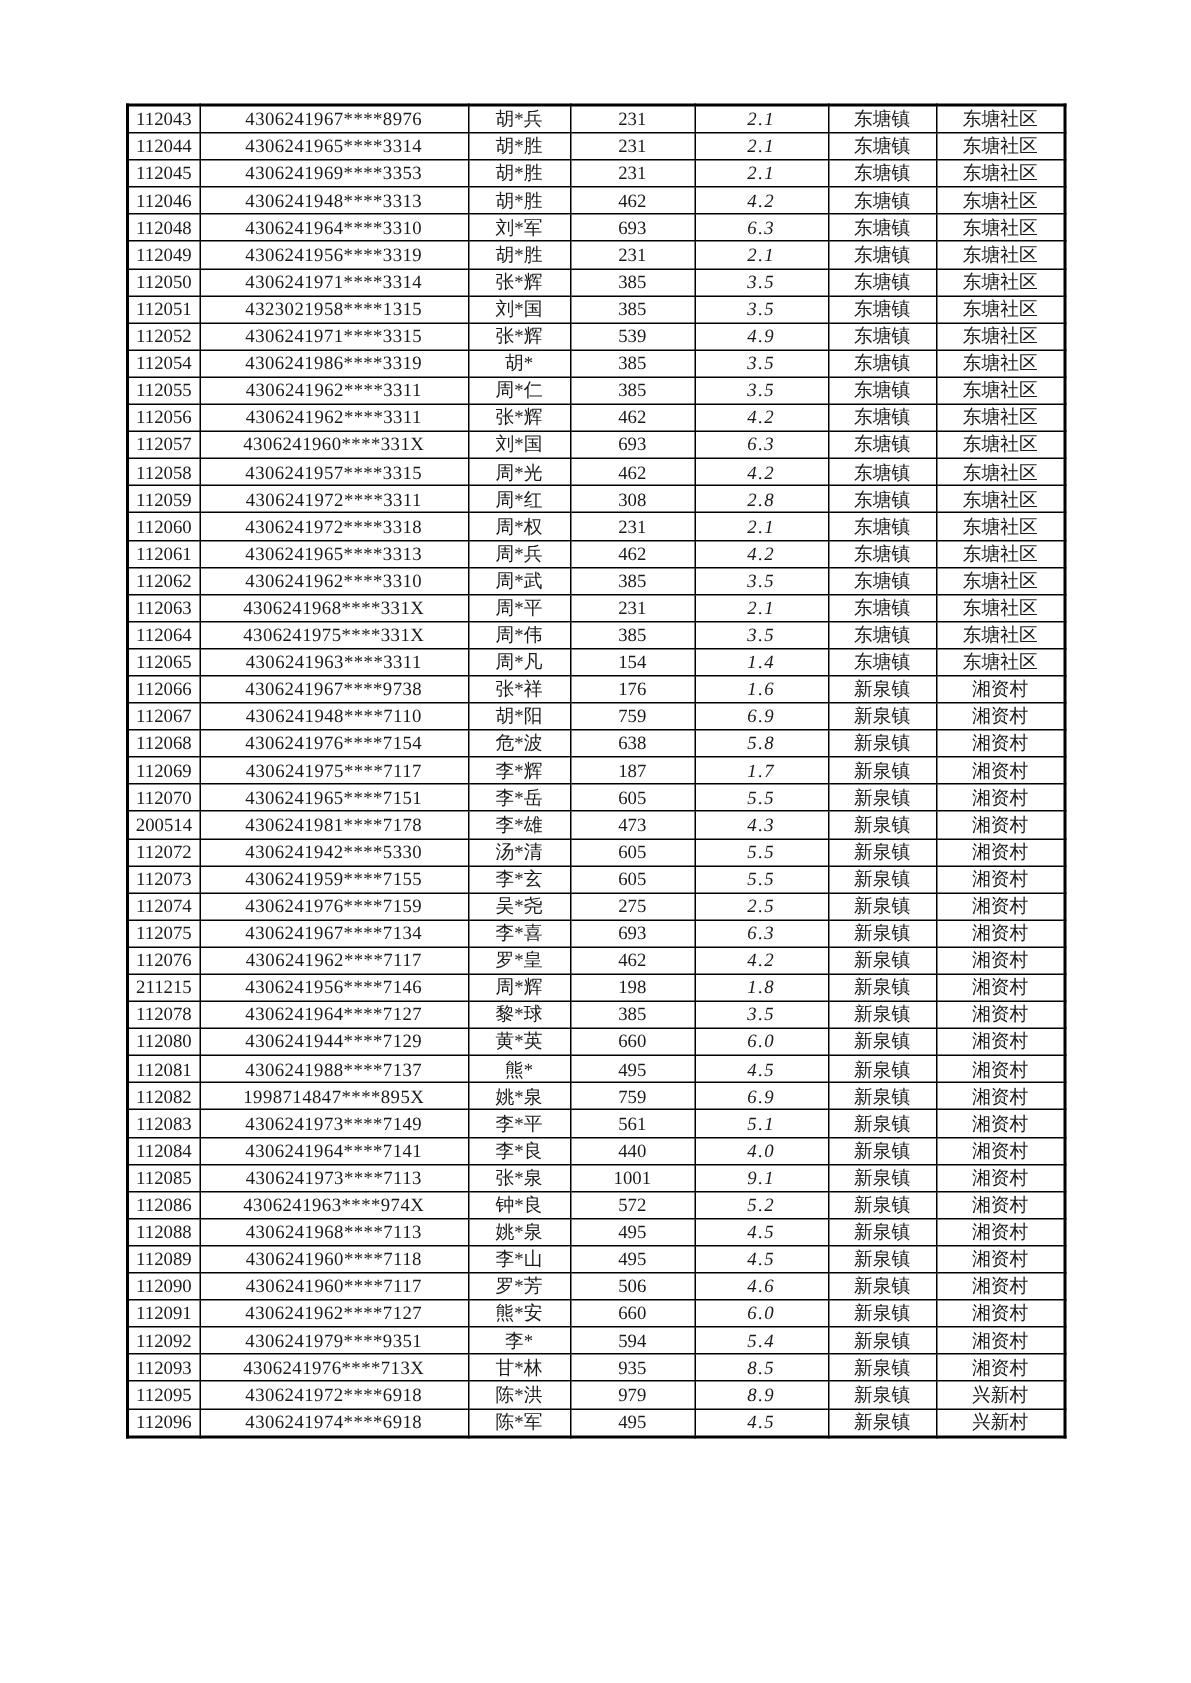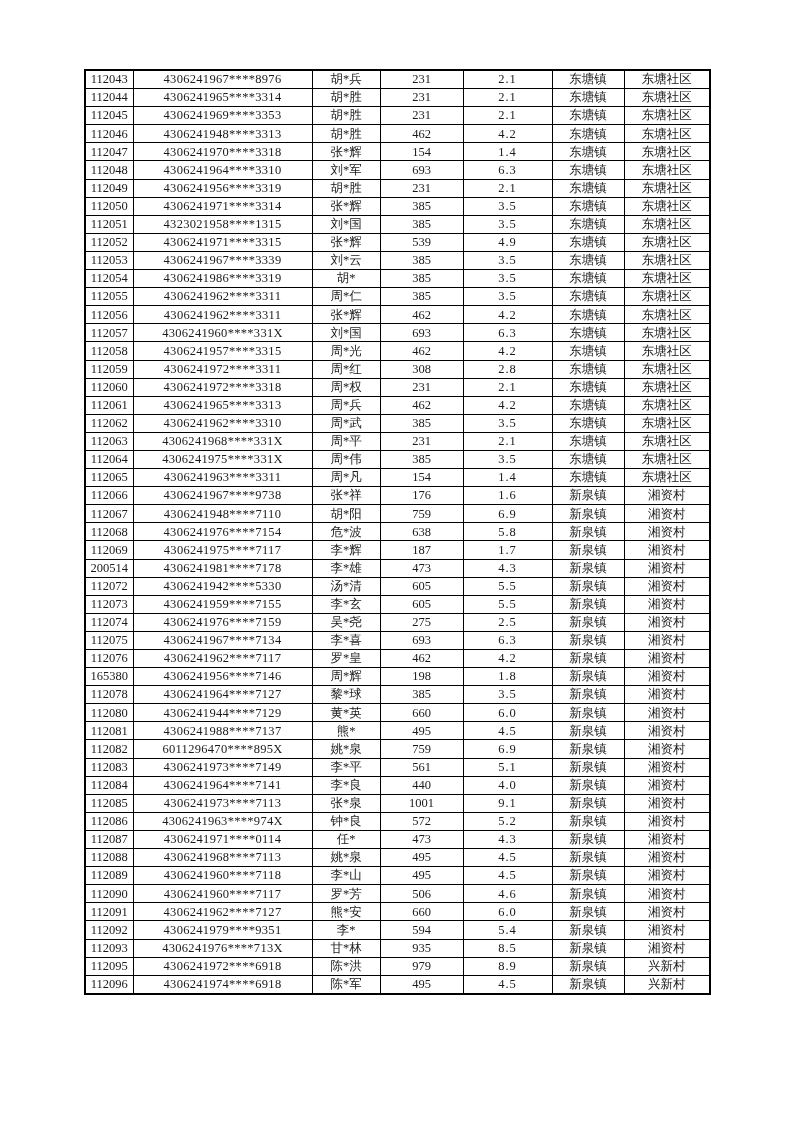--- a/index.html
+++ b/index.html
@@ -39,20 +39,21 @@
     line-height: 1;
     white-space: nowrap;
     overflow: hidden;
   }
   .data-table td.col-id {
     letter-spacing: 0.3px;
     margin-left: 36px;
   }
   .data-table td.col-rate {
     letter-spacing: 1px;
+    font-style: italic;
   }
 </style>
 </head>
 <body>
 
 <div class="page">
   <table class="data-table">
     <colgroup>
       <col style="width:48px">
       <col style="width:179px">
@@ -93,29 +94,20 @@
         <tr>
     <td class="col-serial">112046</td>
     <td class="col-id">4306241948****3313</td>
     <td class="col-name">胡*胜</td>
     <td class="col-amount">462</td>
     <td class="col-rate">4.2</td>
     <td class="col-town">东塘镇</td>
     <td class="col-village">东塘社区</td>
   </tr>
         <tr>
-    <td class="col-serial">112047</td>
-    <td class="col-id">4306241970****3318</td>
-    <td class="col-name">张*辉</td>
-    <td class="col-amount">154</td>
-    <td class="col-rate">1.4</td>
-    <td class="col-town">东塘镇</td>
-    <td class="col-village">东塘社区</td>
-  </tr>
-        <tr>
     <td class="col-serial">112048</td>
     <td class="col-id">4306241964****3310</td>
     <td class="col-name">刘*军</td>
     <td class="col-amount">693</td>
     <td class="col-rate">6.3</td>
     <td class="col-town">东塘镇</td>
     <td class="col-village">东塘社区</td>
   </tr>
         <tr>
     <td class="col-serial">112049</td>
@@ -147,29 +139,20 @@
         <tr>
     <td class="col-serial">112052</td>
     <td class="col-id">4306241971****3315</td>
     <td class="col-name">张*辉</td>
     <td class="col-amount">539</td>
     <td class="col-rate">4.9</td>
     <td class="col-town">东塘镇</td>
     <td class="col-village">东塘社区</td>
   </tr>
         <tr>
-    <td class="col-serial">112053</td>
-    <td class="col-id">4306241967****3339</td>
-    <td class="col-name">刘*云</td>
-    <td class="col-amount">385</td>
-    <td class="col-rate">3.5</td>
-    <td class="col-town">东塘镇</td>
-    <td class="col-village">东塘社区</td>
-  </tr>
-        <tr>
     <td class="col-serial">112054</td>
     <td class="col-id">4306241986****3319</td>
     <td class="col-name">胡*</td>
     <td class="col-amount">385</td>
     <td class="col-rate">3.5</td>
     <td class="col-town">东塘镇</td>
     <td class="col-village">东塘社区</td>
   </tr>
         <tr>
     <td class="col-serial">112055</td>
@@ -300,20 +283,29 @@
         <tr>
     <td class="col-serial">112069</td>
     <td class="col-id">4306241975****7117</td>
     <td class="col-name">李*辉</td>
     <td class="col-amount">187</td>
     <td class="col-rate">1.7</td>
     <td class="col-town">新泉镇</td>
     <td class="col-village">湘资村</td>
   </tr>
         <tr>
+    <td class="col-serial">112070</td>
+    <td class="col-id">4306241965****7151</td>
+    <td class="col-name">李*岳</td>
+    <td class="col-amount">605</td>
+    <td class="col-rate">5.5</td>
+    <td class="col-town">新泉镇</td>
+    <td class="col-village">湘资村</td>
+  </tr>
+        <tr>
     <td class="col-serial">200514</td>
     <td class="col-id">4306241981****7178</td>
     <td class="col-name">李*雄</td>
     <td class="col-amount">473</td>
     <td class="col-rate">4.3</td>
     <td class="col-town">新泉镇</td>
     <td class="col-village">湘资村</td>
   </tr>
         <tr>
     <td class="col-serial">112072</td>
@@ -354,21 +346,21 @@
         <tr>
     <td class="col-serial">112076</td>
     <td class="col-id">4306241962****7117</td>
     <td class="col-name">罗*皇</td>
     <td class="col-amount">462</td>
     <td class="col-rate">4.2</td>
     <td class="col-town">新泉镇</td>
     <td class="col-village">湘资村</td>
   </tr>
         <tr>
-    <td class="col-serial">165380</td>
+    <td class="col-serial">211215</td>
     <td class="col-id">4306241956****7146</td>
     <td class="col-name">周*辉</td>
     <td class="col-amount">198</td>
     <td class="col-rate">1.8</td>
     <td class="col-town">新泉镇</td>
     <td class="col-village">湘资村</td>
   </tr>
         <tr>
     <td class="col-serial">112078</td>
     <td class="col-id">4306241964****7127</td>
@@ -391,21 +383,21 @@
     <td class="col-serial">112081</td>
     <td class="col-id">4306241988****7137</td>
     <td class="col-name">熊*</td>
     <td class="col-amount">495</td>
     <td class="col-rate">4.5</td>
     <td class="col-town">新泉镇</td>
     <td class="col-village">湘资村</td>
   </tr>
         <tr>
     <td class="col-serial">112082</td>
-    <td class="col-id">6011296470****895X</td>
+    <td class="col-id">1998714847****895X</td>
     <td class="col-name">姚*泉</td>
     <td class="col-amount">759</td>
     <td class="col-rate">6.9</td>
     <td class="col-town">新泉镇</td>
     <td class="col-village">湘资村</td>
   </tr>
         <tr>
     <td class="col-serial">112083</td>
     <td class="col-id">4306241973****7149</td>
     <td class="col-name">李*平</td>
@@ -435,29 +427,20 @@
         <tr>
     <td class="col-serial">112086</td>
     <td class="col-id">4306241963****974X</td>
     <td class="col-name">钟*良</td>
     <td class="col-amount">572</td>
     <td class="col-rate">5.2</td>
     <td class="col-town">新泉镇</td>
     <td class="col-village">湘资村</td>
   </tr>
         <tr>
-    <td class="col-serial">112087</td>
-    <td class="col-id">4306241971****0114</td>
-    <td class="col-name">任*</td>
-    <td class="col-amount">473</td>
-    <td class="col-rate">4.3</td>
-    <td class="col-town">新泉镇</td>
-    <td class="col-village">湘资村</td>
-  </tr>
-        <tr>
     <td class="col-serial">112088</td>
     <td class="col-id">4306241968****7113</td>
     <td class="col-name">姚*泉</td>
     <td class="col-amount">495</td>
     <td class="col-rate">4.5</td>
     <td class="col-town">新泉镇</td>
     <td class="col-village">湘资村</td>
   </tr>
         <tr>
     <td class="col-serial">112089</td>

